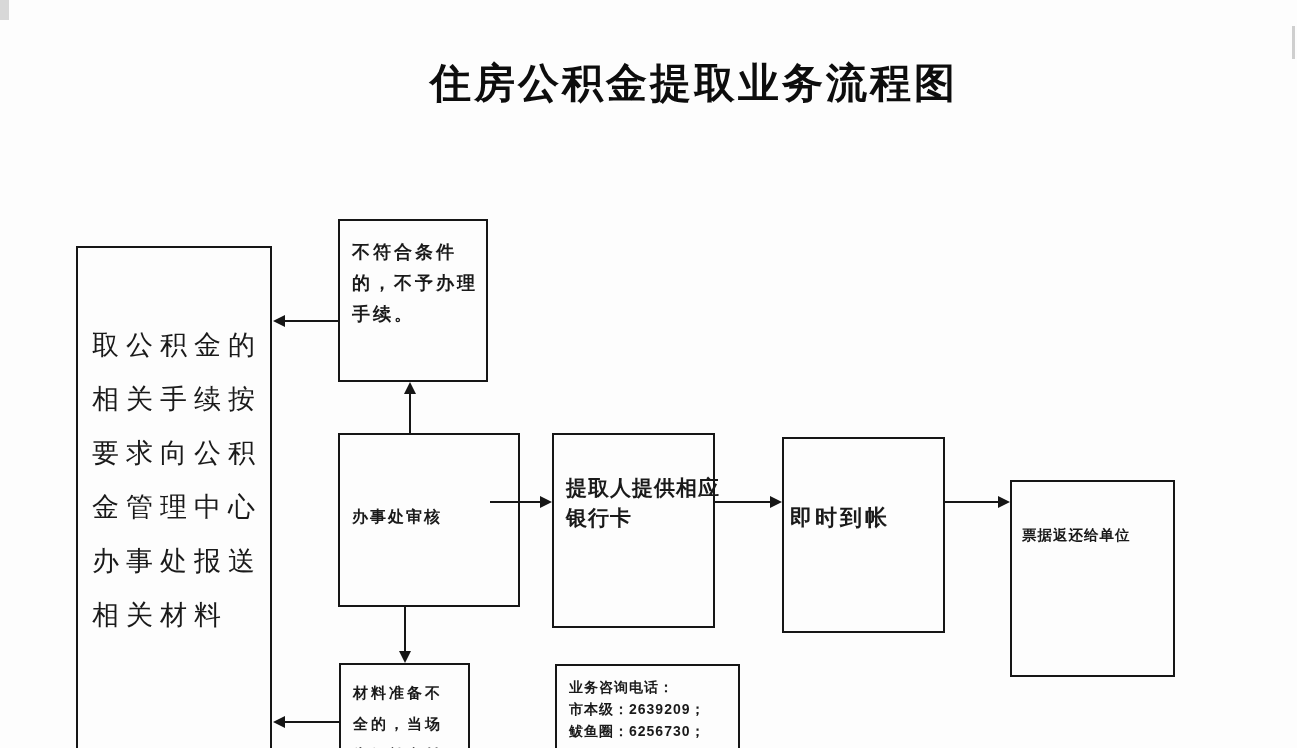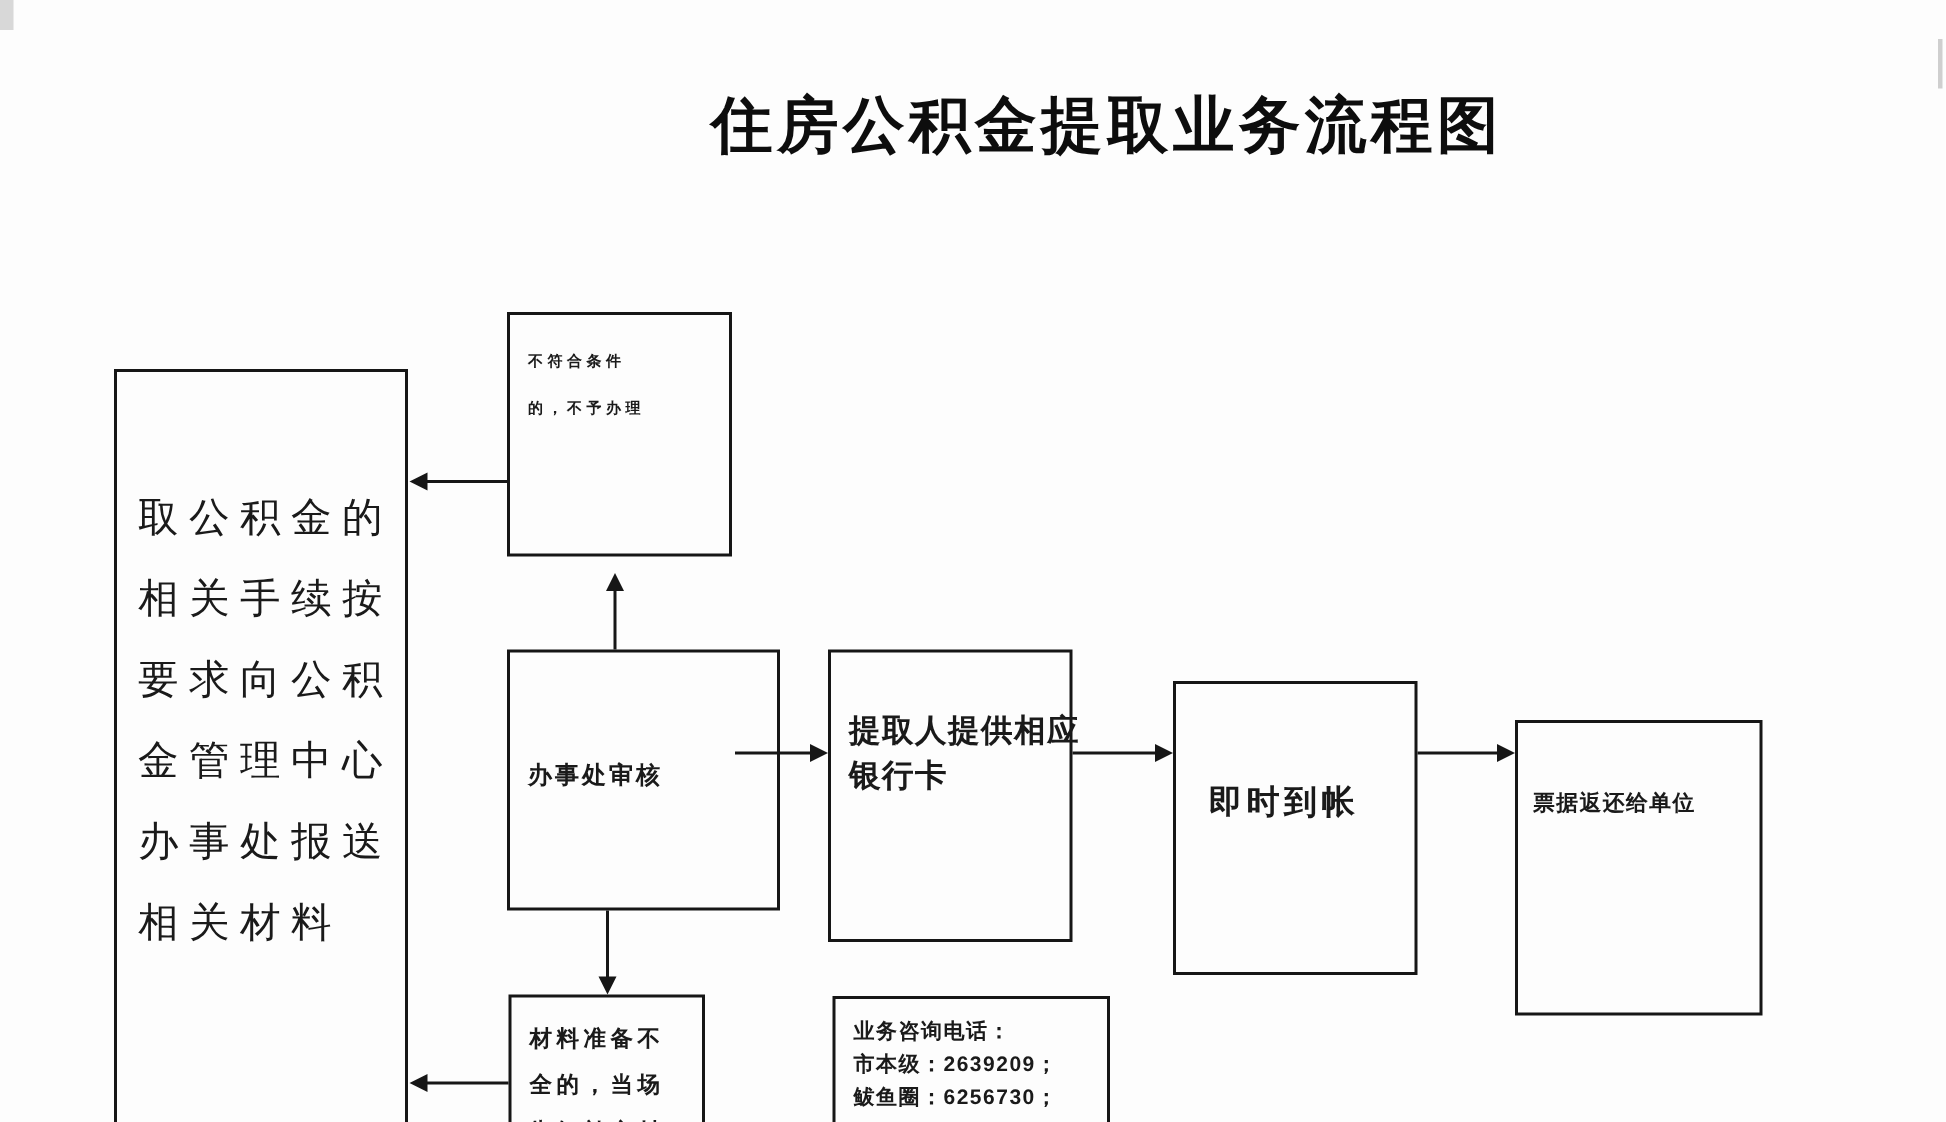--- a/index.html
+++ b/index.html
@@ -16,40 +16,39 @@
     color:#1a1a1a;
   }
   .title{
     position:absolute;
     left:430px; top:56px;
     font-size:41px;
     font-weight:bold;
     letter-spacing:3px;
     color:#0d0d0d;
     white-space:nowrap;
-    margin-left:44px;
   }
   .box{
     position:absolute;
     border:2px solid #161616;
     background:#fdfdfd;
     box-sizing:border-box;
   }
   .box .ln{display:block; white-space:nowrap;}
 
   
   #applicant{ left:76px; top:246px; width:196px; height:522px; padding:70px 12px 0 14px;
               font-size:27px; line-height:54px; letter-spacing:7px; }
-  #reject{ left:338px; top:208px; width:150px; height:163px; padding:16px 6px 0 12px;
-           font-size:10px; font-weight:bold; line-height:31px; letter-spacing:3px; }
+  #reject{ left:338px; top:219px; width:150px; height:163px; padding:16px 6px 0 12px;
+           font-size:18px; font-weight:bold; line-height:31px; letter-spacing:3px; }
   #review{ left:338px; top:433px; width:182px; height:174px; padding:72px 6px 0 12px;
            font-size:16px; font-weight:bold; letter-spacing:2px; }
   #bankcard{ left:552px; top:433px; width:163px; height:195px; padding:38px 6px 0 12px;
              font-size:21px; font-weight:bold; line-height:30px; letter-spacing:1px; }
-  #instant{ left:782px; top:454px; width:163px; height:196px; padding:64px 6px 0 22px;
+  #instant{ left:782px; top:437px; width:163px; height:196px; padding:64px 6px 0 6px;
             font-size:22px; font-weight:bold; letter-spacing:3px; }
   #receipt{ left:1010px; top:433px; width:165px; height:197px; padding:44px 4px 0 10px;
             font-size:14.5px; font-weight:bold; letter-spacing:1px;margin-top:47px; }
   #incomplete{ left:339px; top:663px; width:131px; height:100px; padding:12px 4px 0 12px;
                font-size:15px; font-weight:bold; line-height:31px; letter-spacing:3px; }
   #hotline{ left:555px; top:664px; width:185px; height:95px; padding:10px 6px 0 12px;
             font-size:14px; font-weight:bold; line-height:22px; letter-spacing:1px; }
 
   
   .hline{ position:absolute; height:2px; background:#161616; }
@@ -79,20 +78,21 @@
     <span class="ln">相关手续按</span>
     <span class="ln">要求向公积</span>
     <span class="ln">金管理中心</span>
     <span class="ln">办事处报送</span>
     <span class="ln">相关材料</span>
   </div>
 
   <div class="box" id="reject">
     <span class="ln">不符合条件</span>
     <span class="ln">的，不予办理</span>
+    <span class="ln">手续。</span>
   </div>
 
   <div class="box" id="review">
     <span class="ln">办事处审核</span>
   </div>
 
   <div class="box" id="bankcard">
     <span class="ln">提取人提供相应</span>
     <span class="ln">银行卡</span>
   </div>

